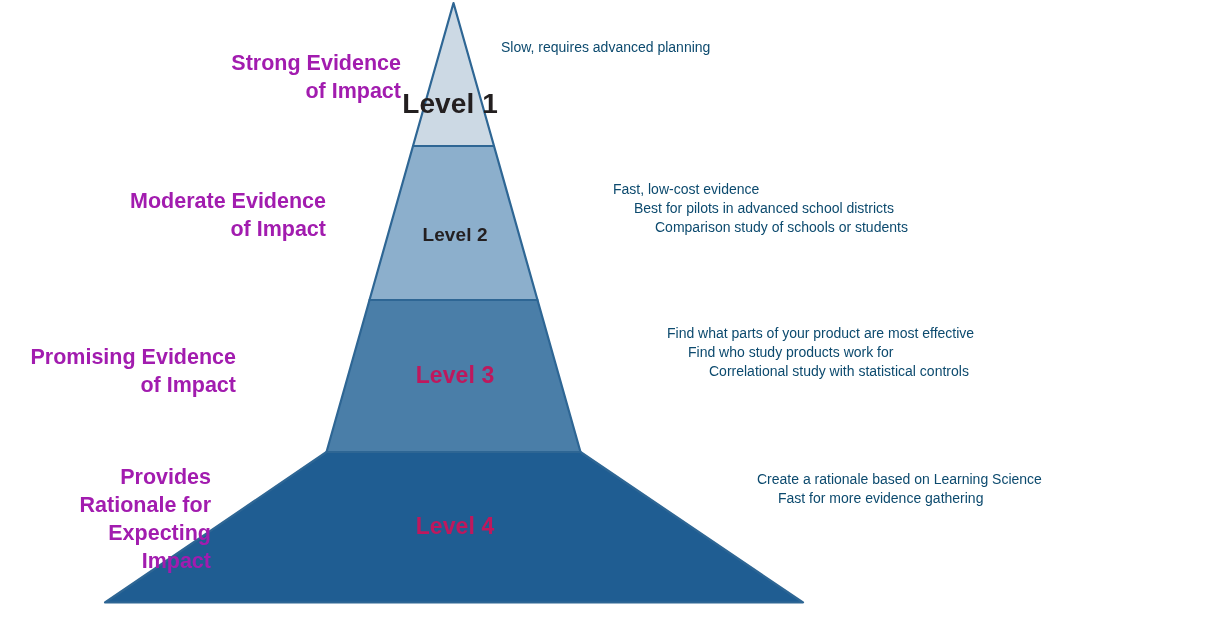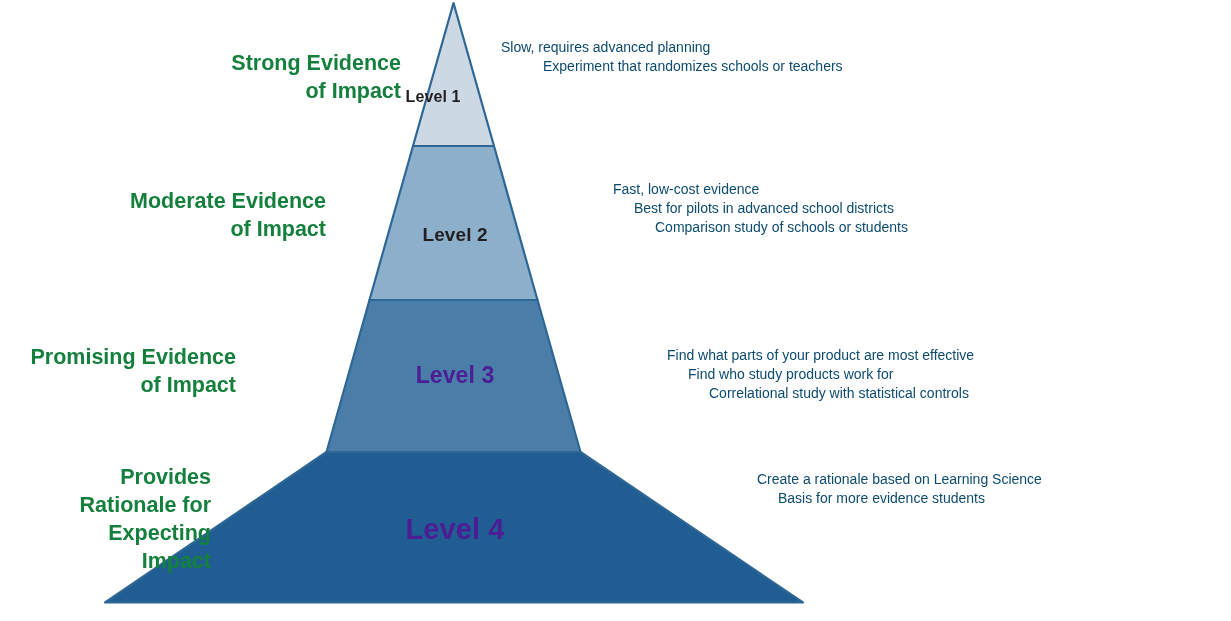--- a/index.html
+++ b/index.html
@@ -30,33 +30,33 @@
   
   .level-tag {
     position: absolute;
     font-weight: bold;
     letter-spacing: 0.1px;
     white-space: nowrap;
     text-align: center;
     transform: translateX(-50%);
   }
   .level-tag.dark  { color: #231f20; }
-  .level-tag.light { color: #4c1d95; }
+  .level-tag.light { color: #be185d; }
 
-  #level-tag-1 { left: 433px; top:  88px; font-size: 16px; }
+  #level-tag-1 { left: 450px; top:  88px; font-size: 28px; }
   #level-tag-2 { left: 455px; top: 224px; font-size: 19px; }
   #level-tag-3 { left: 455px; top: 362px; font-size: 23px; }
-  #level-tag-4 { left: 455px; top: 513px; font-size: 29px; }
+  #level-tag-4 { left: 455px; top: 513px; font-size: 23px; }
 
   
   .left-label {
     position: absolute;
     text-align: right;
     font-weight: bold;
-    color: #15803d;
+    color: #a21caf;
     font-size: 21.5px;
     line-height: 1.30;
     white-space: pre-line;
   }
   #left-label-1 { right: 830px; top:  50px; width: 380px; }
   #left-label-2 { right: 905px; top: 188px; width: 420px; }
   #left-label-3 { right: 995px; top: 344px; width: 430px; }
   #left-label-4 { right:1020px; top: 464px; width: 260px; }
 
   
@@ -69,21 +69,21 @@
   }
   .right-lines .rl {
     display: block;
   }
   .right-lines .rl.i1 { padding-left: 0px;  }
   .right-lines .rl.i2 { padding-left: 21px; }
   .right-lines .rl.i3 { padding-left: 42px; }
 
   #right-lines-1 { left: 501px; top:  38px; }
   #right-lines-2 { left: 613px; top: 180px; }
-  #right-lines-3 { left: 667px; top: 346px; }
+  #right-lines-3 { left: 667px; top: 324px; }
   #right-lines-4 { left: 757px; top: 470px; }
 </style>
 </head>
 <body>
 
 <div id="canvas">
 
   <svg id="pyramid-svg" viewBox="0 0 1231 621">
 
     <polygon points="453.5,3 494,146 413,146" fill="#ccd9e4" stroke="#2e6694" stroke-width="2.2" stroke-linejoin="round"></polygon>
@@ -106,33 +106,32 @@
 of Impact</div>
   <div class="left-label" id="left-label-3">Promising Evidence
 of Impact</div>
   <div class="left-label" id="left-label-4">Provides
 Rationale for
 Expecting
 Impact</div>
 
   <div class="right-lines" id="right-lines-1">
     <span class="rl i1">Slow, requires advanced planning</span>
-    <span class="rl i3">Experiment that randomizes schools or teachers</span>
   </div>
 
   <div class="right-lines" id="right-lines-2">
     <span class="rl i1">Fast, low-cost evidence</span>
     <span class="rl i2">Best for pilots in advanced school districts</span>
     <span class="rl i3">Comparison study of schools or students</span>
   </div>
 
   <div class="right-lines" id="right-lines-3">
     <span class="rl i1">Find what parts of your product are most effective</span>
     <span class="rl i2">Find who study products work for</span>
     <span class="rl i3">Correlational study with statistical controls</span>
   </div>
 
   <div class="right-lines" id="right-lines-4">
     <span class="rl i1">Create a rationale based on Learning Science</span>
-    <span class="rl i2">Basis for more evidence students</span>
+    <span class="rl i2">Fast for more evidence gathering</span>
   </div>
 
 </div>
 
 </body></html>

